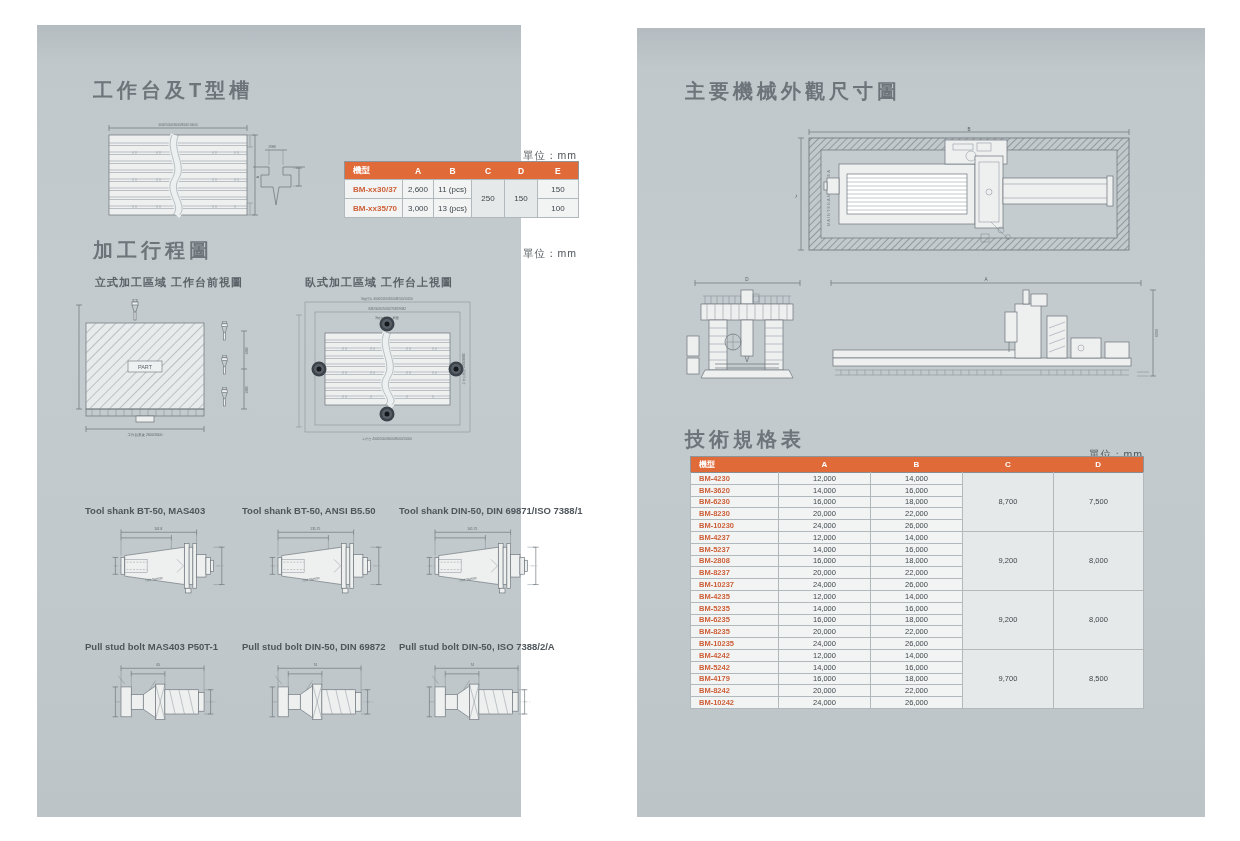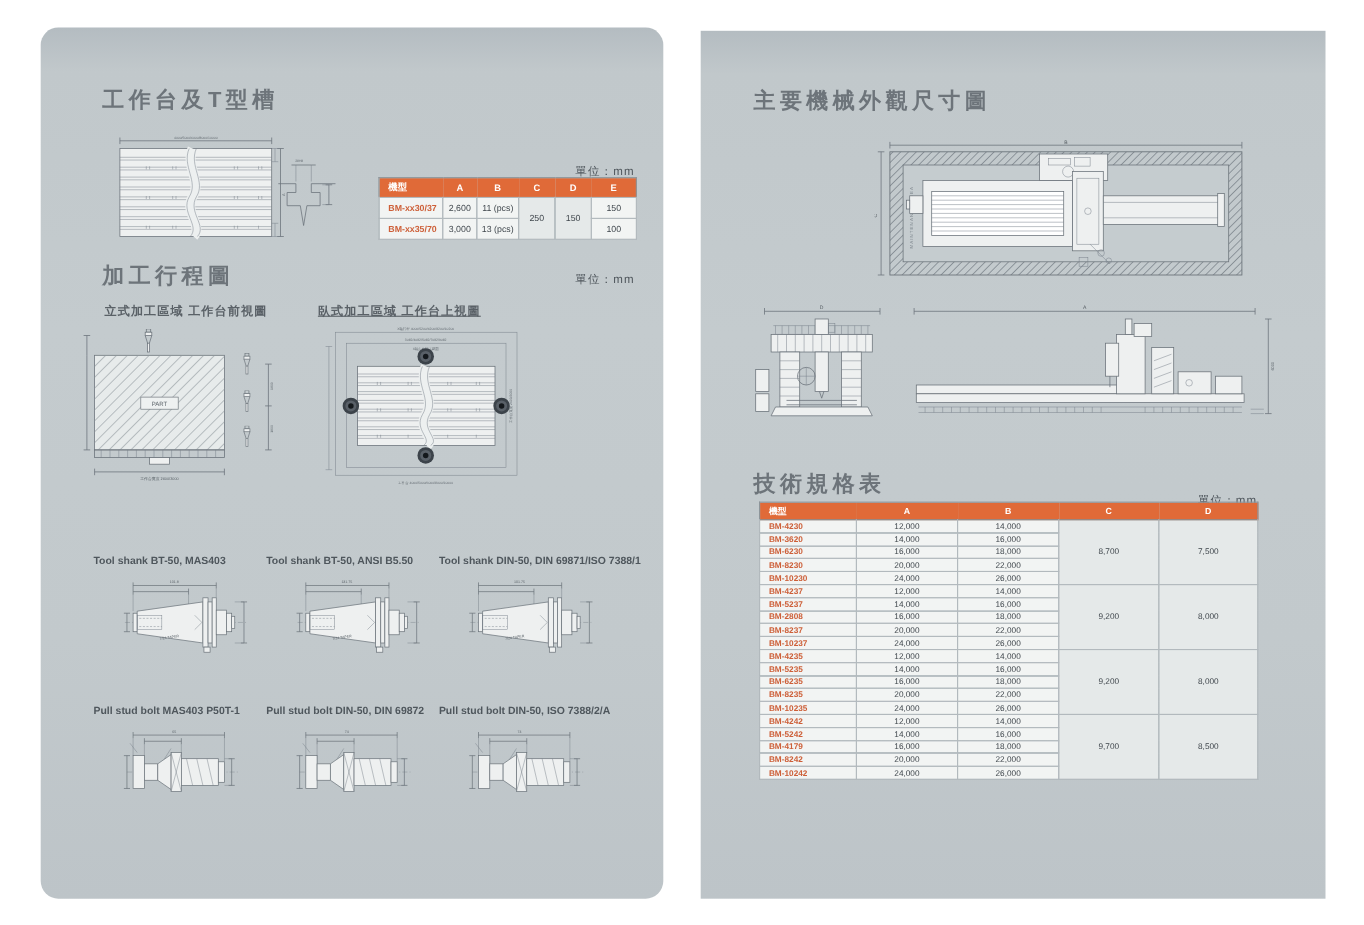--- a/index.html
+++ b/index.html
@@ -4,21 +4,21 @@
 <style>
   html,body{margin:0;padding:0;}
   body{
     width:1240px;height:841px;background:#ffffff;position:relative;
     font-family:"Liberation Sans",sans-serif;overflow:hidden;
   }
   .page{
     position:absolute;
     background:linear-gradient(180deg,#b4bcc1 0%,#c1c8cb 5%,#c4cbce 35%,#c2c9cc 70%,#bdc4c8 100%);
   }
-  #page-left{left:37px;top:25px;width:566px;height:792px;border-radius:16px;}
+  #page-left{left:37px;top:25px;width:484px;height:792px;}
   #page-right{left:637px;top:28px;width:568px;height:789px;}
 
   .abs{position:absolute;}
   .section-title{
     position:absolute;font-size:20px;font-weight:600;letter-spacing:4px;
     color:#6d747a;white-space:nowrap;
   }
   .caption{
     position:absolute;font-size:11px;font-weight:700;letter-spacing:1px;
     color:#5a6167;white-space:nowrap;
@@ -194,21 +194,21 @@
           <td>13 (pcs)</td>
           <td>100</td>
         </tr>
       </tbody>
   </table>
 
   <div class="section-title" style="left:56px;top:212px;">加工行程圖</div>
   <div class="unit-label" style="left:420px;top:222px;">單位：mm</div>
 
   <div class="caption" style="left:58px;top:250px;">立式加工區域 工作台前視圖</div>
-  <div class="caption" style="left:252px;top:250px;text-decoration:underline;">臥式加工區域 工作台上視圖</div>
+  <div class="caption" style="left:268px;top:250px;">臥式加工區域 工作台上視圖</div>
 
   <svg class="abs" style="left:35px;top:272px;" width="195" height="145" viewBox="0 0 195 145">
     <rect x="14" y="26" width="118" height="86" fill="#e7ebeb" stroke="#6b737a" stroke-width="0.7"></rect>
     <rect x="14" y="26" width="118" height="86" fill="url(#hatch45)" stroke="none"></rect>
     <rect x="56" y="64" width="34" height="11" fill="#eef1f1" stroke="#6b737a" stroke-width="0.6"></rect>
     <text class="dimtext" style="font-size:5.5px" x="73" y="72" text-anchor="middle">PART</text>
     <path class="ln" d="M7,8 V26 M4,8 H10 M7,26 V112 M4,112 H10"></path>
     <rect class="ln" x="14" y="112" width="118" height="7"></rect>
     <g class="lnthin">
       <path d="M20,112 V119 M28,112 V119 M36,112 V119 M44,112 V119 M52,112 V119 M60,112 V119 M68,112 V119 M76,112 V119 M84,112 V119 M92,112 V119 M100,112 V119 M108,112 V119 M116,112 V119 M124,112 V119"></path>

